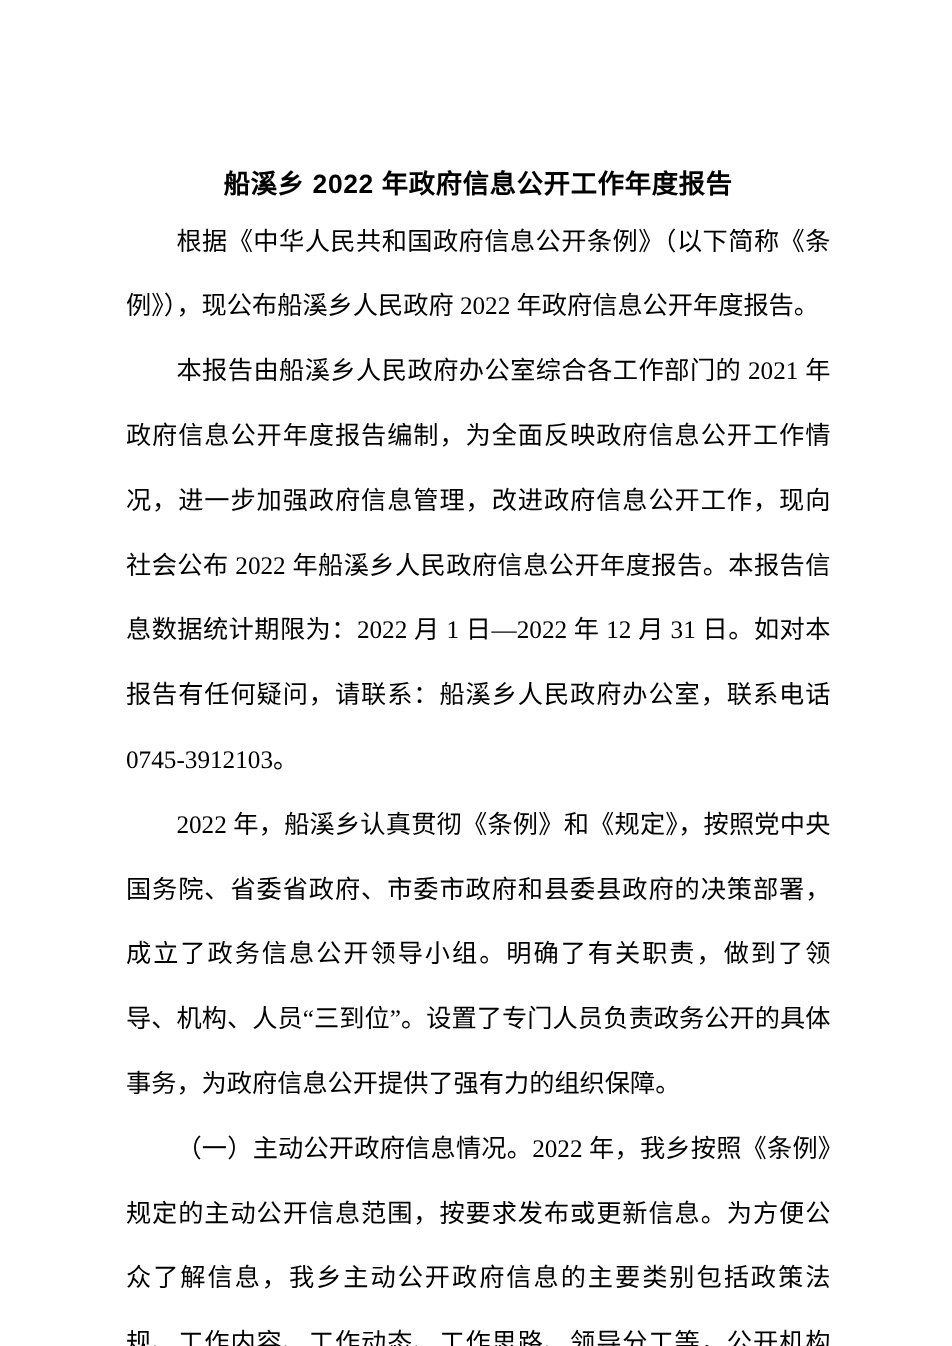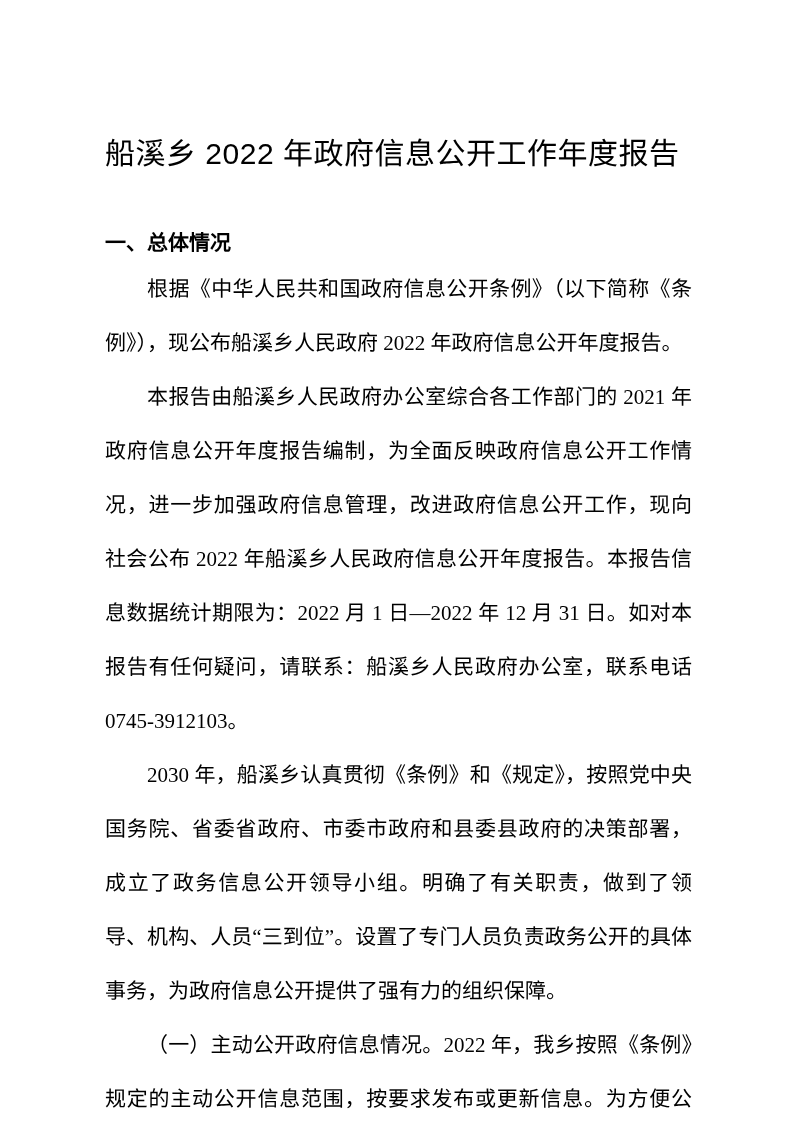--- a/index.html
+++ b/index.html
@@ -16,24 +16,24 @@
     background: #ffffff;
     overflow: hidden;
     color: #000000;
   }
 
   .content {
     padding: 134px 101px 0 105px;
   }
 
   .doc-title {
-    text-align: left;
+    text-align: center;
     font-family: "Liberation Sans", "DejaVu Sans", sans-serif;
-    font-weight: normal;
-    font-size: 30px;
+    font-weight: bold;
+    font-size: 22px;
     line-height: 40px;
     letter-spacing: 0.5px;
     color: #000000;
   }
 
   .section-heading {
     margin-top: 50px;
     font-family: "Liberation Sans", "DejaVu Sans", sans-serif;
     font-weight: bold;
     font-size: 21px;
@@ -55,23 +55,22 @@
   }
 </style>
 </head>
 <body>
 
 <div class="page">
   <div class="content">
 
     <h1 class="doc-title">船溪乡 2022 年政府信息公开工作年度报告</h1>
 
-    <h2 class="section-heading">一、总体情况</h2>
 
     <div class="body-text">
       <p>根据《中华人民共和国政府信息公开条例》（以下简称《条例》），现公布船溪乡人民政府 2022 年政府信息公开年度报告。</p>
       <p>本报告由船溪乡人民政府办公室综合各工作部门的 2021 年政府信息公开年度报告编制，为全面反映政府信息公开工作情况，进一步加强政府信息管理，改进政府信息公开工作，现向社会公布 2022 年船溪乡人民政府信息公开年度报告。本报告信息数据统计期限为：2022 月 1 日—2022 年 12 月 31 日。如对本报告有任何疑问，请联系：船溪乡人民政府办公室，联系电话 0745-3912103。</p>
-      <p>2030 年，船溪乡认真贯彻《条例》和《规定》，按照党中央国务院、省委省政府、市委市政府和县委县政府的决策部署，成立了政务信息公开领导小组。明确了有关职责，做到了领导、机构、人员“三到位”。设置了专门人员负责政务公开的具体事务，为政府信息公开提供了强有力的组织保障。</p>
+      <p>2022 年，船溪乡认真贯彻《条例》和《规定》，按照党中央国务院、省委省政府、市委市政府和县委县政府的决策部署，成立了政务信息公开领导小组。明确了有关职责，做到了领导、机构、人员“三到位”。设置了专门人员负责政务公开的具体事务，为政府信息公开提供了强有力的组织保障。</p>
       <p>（一）主动公开政府信息情况。2022 年，我乡按照《条例》规定的主动公开信息范围，按要求发布或更新信息。为方便公众了解信息，我乡主动公开政府信息的主要类别包括政策法规、工作内容、工作动态、工作思路、领导分工等，公开机构职能、政策文件、规划计划及业务工作等相关信息。本年度我乡共主动公</p>
     </div>
 
   </div>
 </div>
 
 </body></html>

